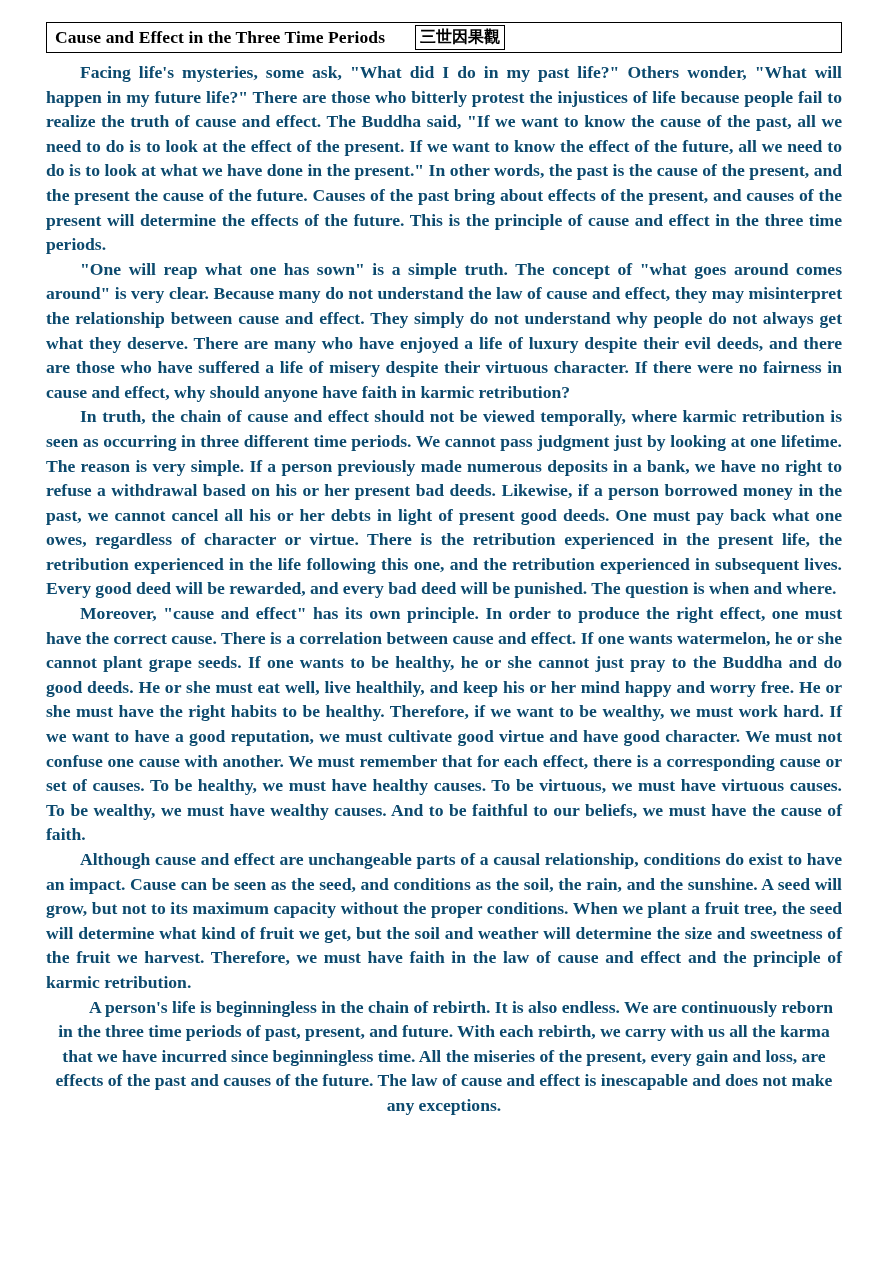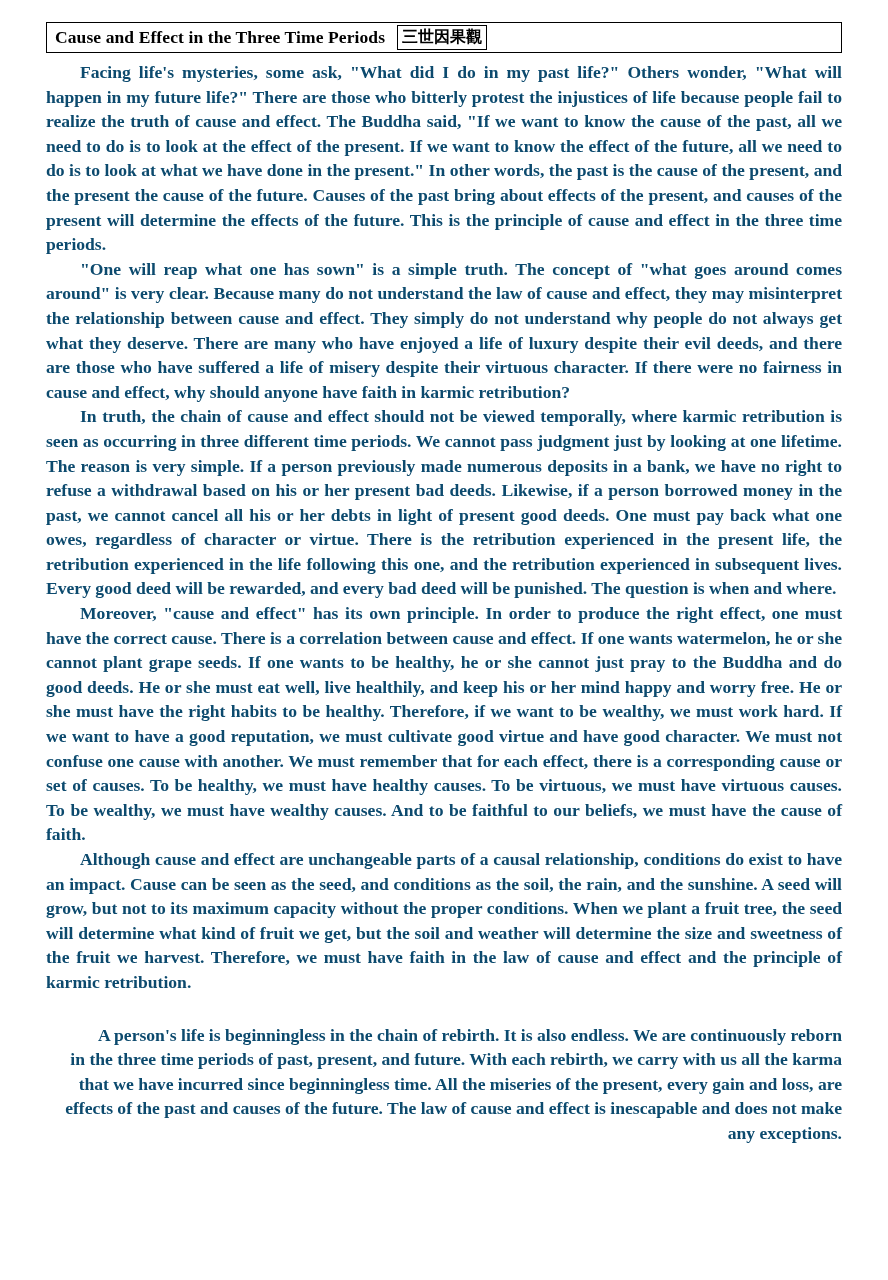--- a/index.html
+++ b/index.html
@@ -31,21 +31,21 @@
     margin-bottom: 7px;
   }
   .title-en {
     font-family: "Liberation Serif", "DejaVu Serif", serif;
     font-weight: bold;
     font-size: 17.5px;
     letter-spacing: 0.1px;
     white-space: nowrap;
   }
   .title-cn-box {
-    margin-left: 12px;
+    margin-left: 30px;
     border: 1px solid #000000;
     padding: 0px 4px 1px 4px;
     line-height: 1;
     display: flex;
     align-items: center;
     height: 22px;
   }
   .title-cn {
     font-family: "DejaVu Sans", sans-serif;
     font-weight: bold;
@@ -58,22 +58,21 @@
     font-weight: bold;
     font-size: 17.6px;
     line-height: 24.6px;
     text-align: justify;
     text-indent: 34px;
     color: #0c4a6e;
     -webkit-hyphens: none;
     hyphens: none;
   }
   .body-text p:last-child {
-    text-align: right;
-    margin-top: 28px;
+    text-align: center;
   }
 </style>
 </head>
 <body>
 
 <div class="page">
 
   <div class="title-box">
     <span class="title-en">Cause and Effect in the Three Time Periods</span>
     <span class="title-cn-box">

